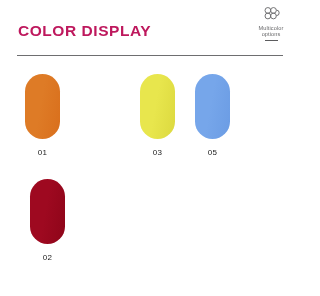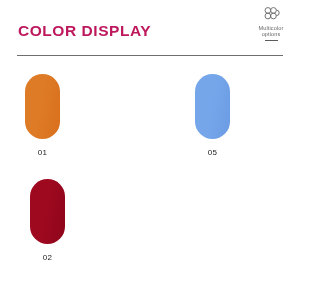--- a/index.html
+++ b/index.html
@@ -141,20 +141,24 @@
 <div id="swatch-grid">
 
   <div class="swatch-row">
 
     <div class="swatch-cell" style="left:15px;">
       <div class="swatch-chip" style="background: linear-gradient(100deg, rgb(222, 123, 38) 0%, rgb(222, 123, 38) 45%, rgb(217, 111, 28) 100%);"></div>
       <span class="swatch-label">01</span>
     </div>
 
 
+    <div class="swatch-cell" style="left:130px;">
+      <div class="swatch-chip" style="background: linear-gradient(100deg, rgb(232, 230, 77) 0%, rgb(232, 230, 77) 45%, rgb(220, 217, 63) 100%);"></div>
+      <span class="swatch-label">03</span>
+    </div>
 
     <div class="swatch-cell" style="left:185px;">
       <div class="swatch-chip" style="background: linear-gradient(100deg, rgb(118, 166, 234) 0%, rgb(118, 166, 234) 45%, rgb(107, 156, 228) 100%);"></div>
       <span class="swatch-label">05</span>
     </div>
   </div>
 
   <div class="swatch-row">
 
     <div class="swatch-cell" style="left:20px;">

